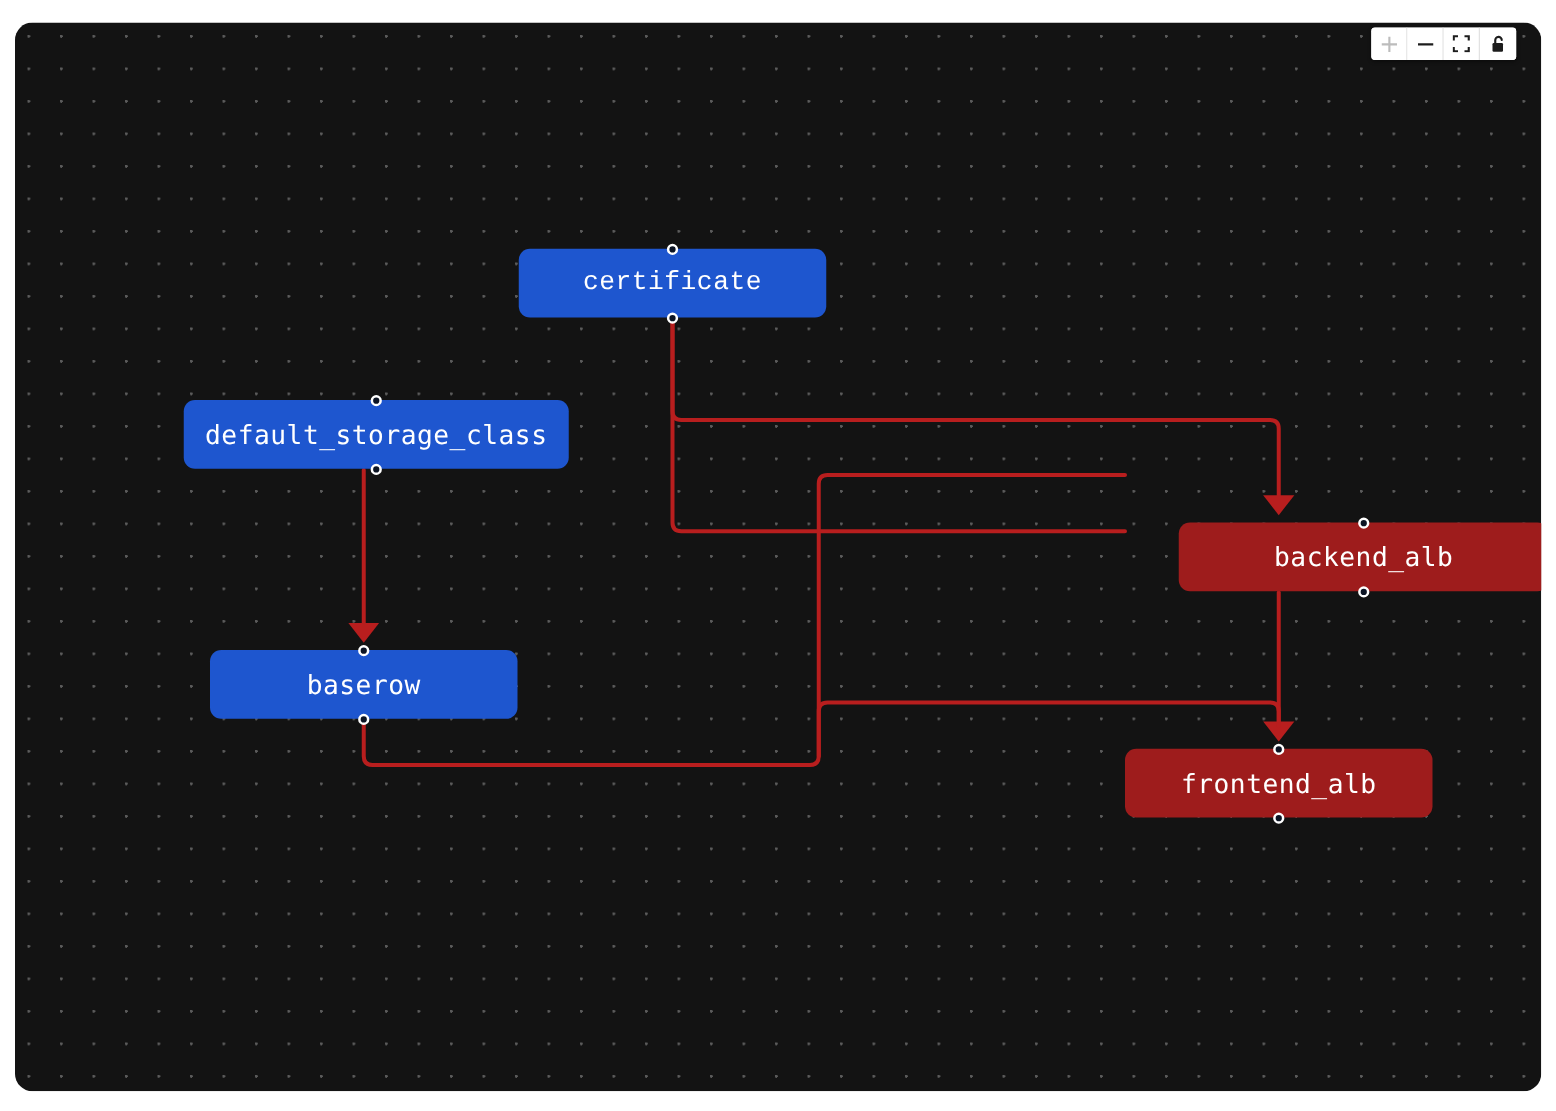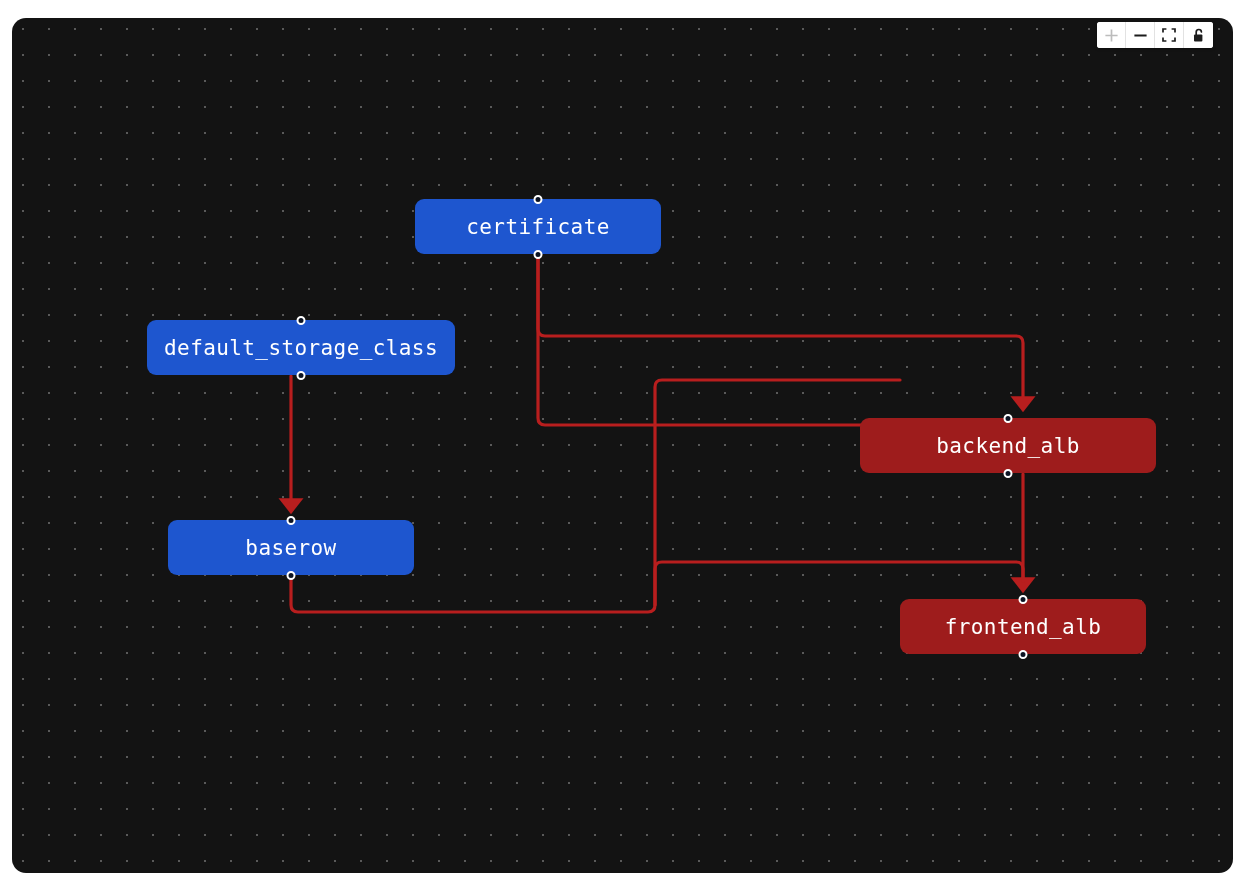--- a/index.html
+++ b/index.html
@@ -133,33 +133,33 @@
         <path d="M 279,358 L 279,484" marker-end="url(#arrow)"></path>
 
         <path d="M 1011,456 L 1011,563" marker-end="url(#arrow)"></path>
 
         <path d="M 279,558 L 279,587 Q 279,594 286,594 L 636,594 Q 643,594 643,587 L 643,369 Q 643,362 650,362 L 888,362"></path>
 
         <path d="M 643,587 L 643,551 Q 643,544 650,544 L 1004,544 Q 1011,544 1011,551 L 1011,563"></path>
       </g>
     </svg>
 
-    <div class="node blue" style="left:403px; top:181px; width:246px; height:55px;">
+    <div class="node blue" style="left:403px; top:181px; width:246px; height:55px;font-family:Liberation Mono, monospace;">
       <span class="node-label">certificate</span>
       <span class="handle top"></span>
       <span class="handle bottom"></span>
     </div>
 
     <div class="node blue" style="left:135px; top:302px; width:308px; height:55px;">
       <span class="node-label">default_storage_class</span>
       <span class="handle top"></span>
       <span class="handle bottom"></span>
     </div>
 
-    <div class="node red" style="left:848px; top:400px; width:296px; height:55px;">
+    <div class="node red" style="left:931px; top:400px; width:296px; height:55px;">
       <span class="node-label">backend_alb</span>
       <span class="handle top"></span>
       <span class="handle bottom"></span>
     </div>
 
     <div class="node blue" style="left:156px; top:502px; width:246px; height:55px;">
       <span class="node-label">baserow</span>
       <span class="handle top"></span>
       <span class="handle bottom"></span>
     </div>

